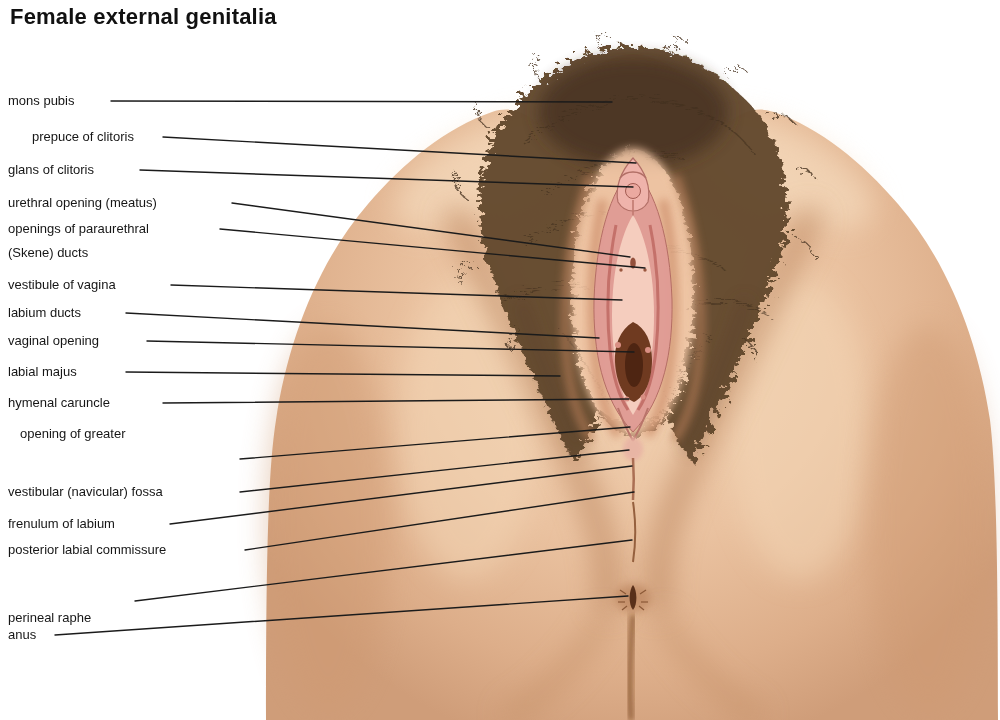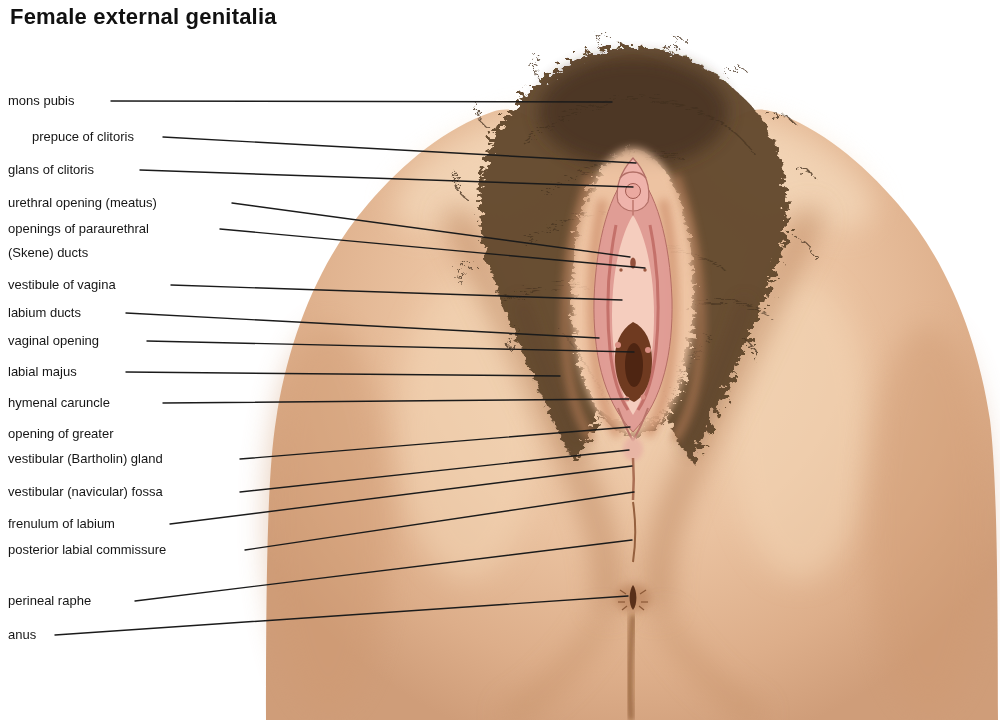--- a/index.html
+++ b/index.html
@@ -240,20 +240,19 @@
     <div class="label" data-name="label-prepuce-of-clitoris" style="left: 8px; top: 126px; margin-left: 24px;">prepuce of clitoris</div>
     <div class="label" data-name="label-glans-of-clitoris" style="left: 8px; top: 159px;">glans of clitoris</div>
     <div class="label" data-name="label-urethral-opening-meatus" style="left: 8px; top: 192px;">urethral opening (meatus)</div>
     <div class="label" data-name="label-openings-of-paraurethral" style="left: 8px; top: 218px;">openings of paraurethral</div>
     <div class="label" data-name="label-skene-ducts" style="left: 8px; top: 242px;">(Skene) ducts</div>
     <div class="label" data-name="label-vestibule-of-vagina" style="left: 8px; top: 274px;">vestibule of vagina</div>
     <div class="label" data-name="label-labium-minus" style="left: 8px; top: 302px;">labium ducts</div>
     <div class="label" data-name="label-vaginal-opening" style="left: 8px; top: 330px;">vaginal opening</div>
     <div class="label" data-name="label-labium-majus" style="left: 8px; top: 361px;">labial majus</div>
     <div class="label" data-name="label-hymenal-caruncle" style="left: 8px; top: 392px;">hymenal caruncle</div>
-    <div class="label" data-name="label-opening-of-greater" style="left: 8px; top: 423px;">opening of greater</div>
-    <div class="label" data-name="label-vestibular-bartholin-gland" style="left: 8px; top: 448px;">vestibular (Bartholin) gland</div>
+    <div class="label" data-name="label-opening-of-greater" style="left: 20px; top: 423px;">opening of greater</div>
     <div class="label" data-name="label-vestibular-navicular-fossa" style="left: 8px; top: 481px;">vestibular (navicular) fossa</div>
     <div class="label" data-name="label-frenulum-of-labium" style="left: 8px; top: 513px;">frenulum of labium</div>
     <div class="label" data-name="label-posterior-labial-commissure" style="left: 8px; top: 539px; text-align: center;">posterior labial commissure</div>
-    <div class="label" data-name="label-perineal-raphe" style="left: 8px; top: 590px;">perineal raphe</div>
+    <div class="label" data-name="label-perineal-raphe" style="left: 8px; top: 607px;">perineal raphe</div>
     <div class="label" data-name="label-anus" style="left: 8px; top: 624px;">anus</div>
   </div>
 
 </body></html>

